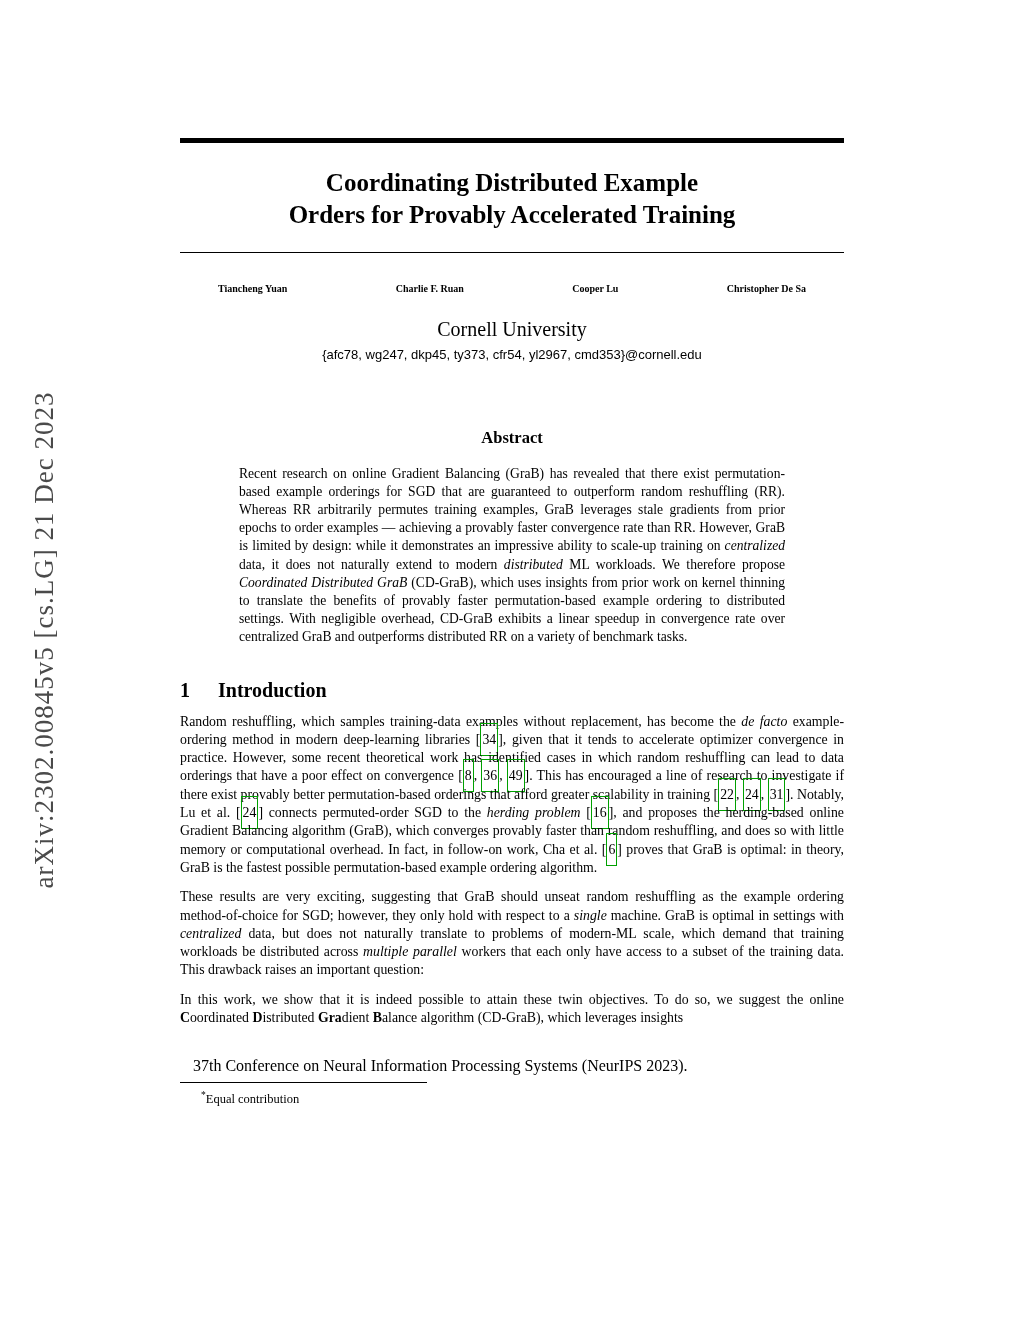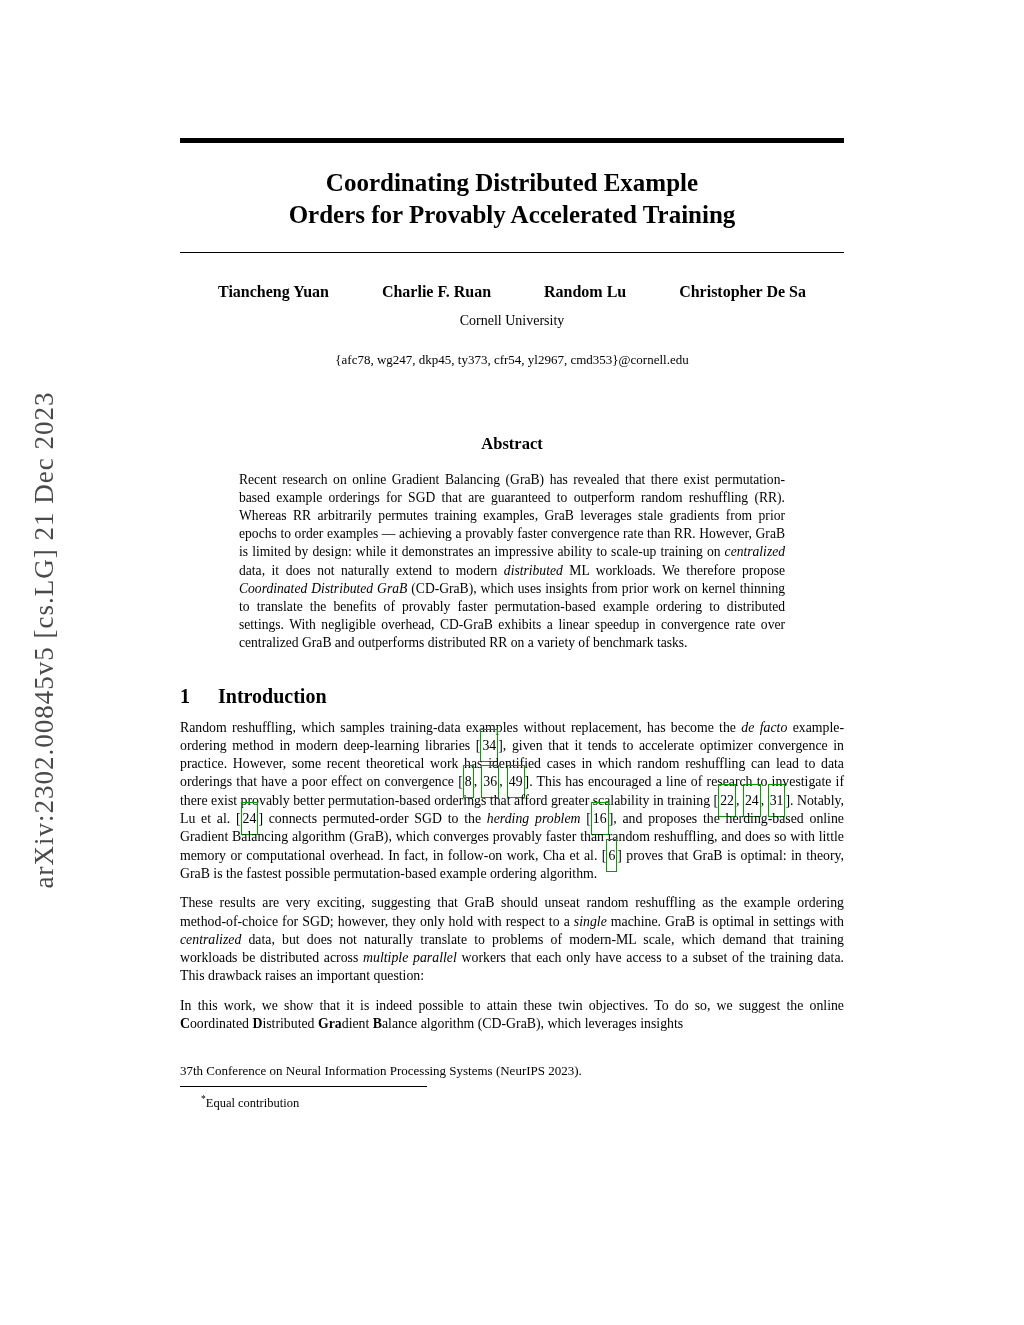--- a/index.html
+++ b/index.html
@@ -36,34 +36,34 @@
   .rule-thin { margin-top: 20px; border-top: 1.5px solid #000; }
 
   .authors-row1 {
     display: flex; justify-content: space-between;
     width: 505px; margin: 40px auto 0 auto;
     font-weight: bold; font-size: 15px;
   }
   .authors-row2 {
     display: flex; justify-content: space-between;
     width: 588px; margin: 30px auto 0 auto;
-    font-weight: bold; font-size: 16px;
+    font-weight: bold; font-size: 10px;
   }
   .author { position: relative; }
   .author sup { font-size: 10px; font-weight: normal; }
   .red-bar {
     position: absolute;
     right: -8px; top: -30px;
     width: 5px; height: 47px;
     background: var(--annot-red, #e8190f);
   }
-  .affiliation { text-align: center; margin-top: 12px; font-size: 14px; }
+  .affiliation { text-align: center; margin-top: 24px; font-size: 20px; }
   .emails {
-    text-align: center; margin-top: 23px;
-    font-family: Liberation Serif, serif;
+    text-align: center; margin-top: 6px;
+    font-family: Liberation Sans, sans-serif;
     font-size: 13px;
   }
 
   .abstract-heading { text-align: center; font-weight: bold; font-size: 16.5px; margin-top: 66px; }
   .abstract-body {
     width: 546px; margin: 17px auto 0 auto;
     text-align: justify;
     font-size: 13.6px; line-height: 18.2px;
   }
 
@@ -82,21 +82,21 @@
   }
 
   .seg-plain { }
   .seg-i { font-style: italic; margin-top: 24px; }
   .seg-b { font-weight: bold; }
   .seg-cite {
     border: 1px solid var(--cite-green, #00a000);
     padding: 8px 1px;
   }
 
-  .footer-note { margin-top: 30px; font-size: 13px; }
+  .footer-note { margin-top: 30px; font-size: 16px; margin-left: 13px; }
   .footnote-rule { margin-top: 7px; width: 247px; border-top: 1px solid #000; }
   .footnote { margin-top: 7px; margin-left: 21px; font-size: 12.5px; }
   .footnote sup { font-size: 9.5px; }
 </style>
 </head>
 <body>
 
 <div class="arxiv-strip">arXiv:2302.00845v5  [cs.LG]  21 Dec 2023</div>
 
 <div class="col">
@@ -107,21 +107,21 @@
     <span>Coordinating Distributed Example</span><br>
     <span>Orders for Provably Accelerated Training</span>
   </h1>
 
   <div class="rule-thin"></div>
 
 
   <div class="authors-row2">
     <span class="author">Tiancheng Yuan</span>
     <span class="author">Charlie F. Ruan</span>
-    <span class="author">Random Lu</span>
+    <span class="author">Cooper Lu</span>
     <span class="author">Christopher De Sa</span>
   </div>
 
   <div class="affiliation">Cornell University</div>
   <div class="emails">{afc78, wg247, dkp45, ty373, cfr54, yl2967, cmd353}@cornell.edu</div>
 
   <div class="abstract-heading">Abstract</div>
   <div class="abstract-body"><span class="seg-plain">Recent research on online Gradient Balancing (GraB) has revealed that there exist permutation-based example orderings for SGD that are guaranteed to outperform random reshuffling (RR). Whereas RR arbitrarily permutes training examples, GraB leverages stale gradients from prior epochs to order examples — achieving a provably faster convergence rate than RR. However, GraB is limited by design: while it demonstrates an impressive ability to scale-up training on </span><span class="seg-i">centralized</span><span class="seg-plain"> data, it does not naturally extend to modern </span><span class="seg-i">distributed</span><span class="seg-plain"> ML workloads. We therefore propose </span><span class="seg-i">Coordinated Distributed GraB</span><span class="seg-plain"> (CD-GraB), which uses insights from prior work on kernel thinning to translate the benefits of provably faster permutation-based example ordering to distributed settings. With negligible overhead, CD-GraB exhibits a linear speedup in convergence rate over centralized GraB and outperforms distributed RR on a variety of benchmark tasks.</span></div>
 
   <div class="section-heading">

